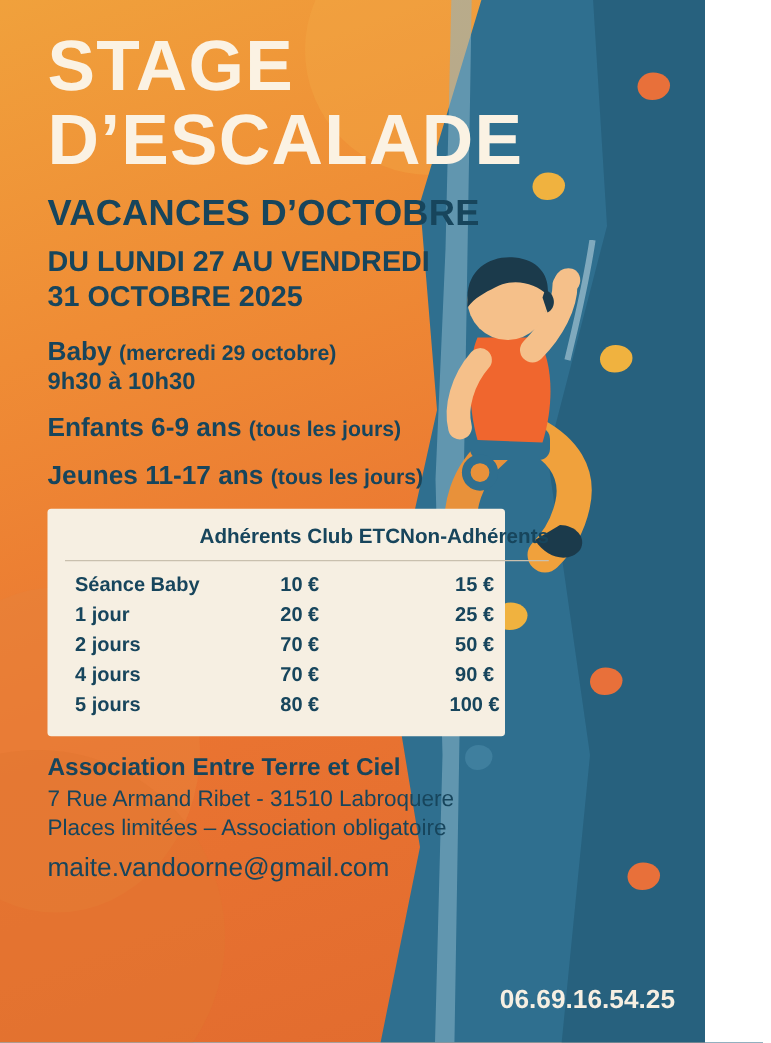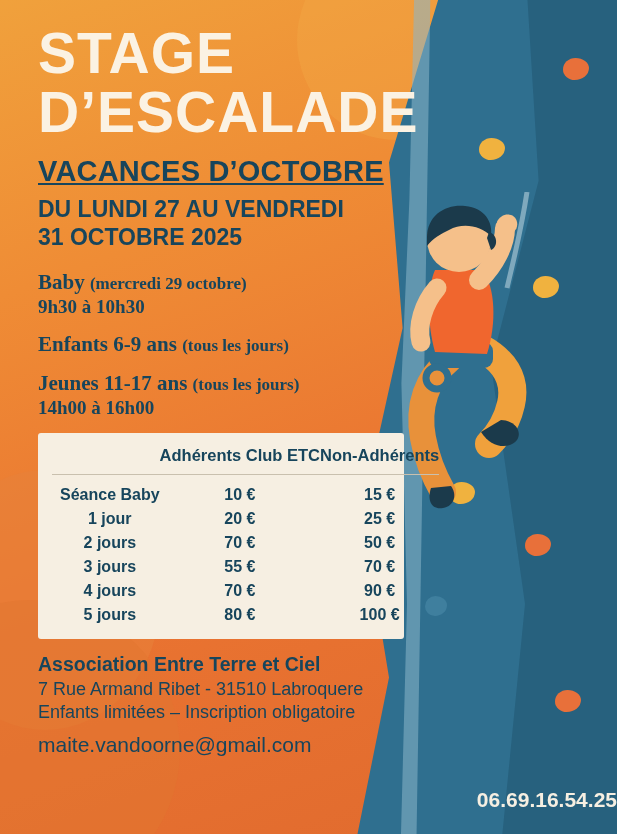--- a/index.html
+++ b/index.html
@@ -3,21 +3,21 @@
 <meta charset="utf-8">
 <style>
   * { box-sizing: border-box; margin: 0; padding: 0; }
   html, body {
     width: 617px; height: 834px;
     font-family: "Liberation Sans", sans-serif;
     overflow: hidden;
   }
   #poster {
     position: relative;
-    width: 617px; height: 834px;
+    width: 564px; height: 834px;
     background: linear-gradient(160deg, #f0a13c 0%, #ef8c35 28%, #ea7431 60%, #e06a2e 100%);
     overflow: hidden;
   }
 
   
   .bg-rock {
     position: absolute;
     top: -40px; right: -10px;
     width: 340px; height: 920px;
     background: #2f6f8f;
@@ -70,33 +70,32 @@
   }
   .title .l2 { display: block; margin-top: 4px; }
 
   .subtitle {
     color: #17455c;
     font-size: 29px;
     font-weight: bold;
     letter-spacing: .2px;
     margin-top: 16px;
     text-transform: uppercase;
-    text-decoration: underline;
   }
   .dates {
     color: #17455c;
     font-size: 23px;
     font-weight: bold;
     line-height: 1.22;
     margin-top: 7px;
     text-transform: uppercase;
   }
 
   .sessions { margin-top: 18px; }
-  .session { margin-bottom: 14px; color: #17455c; font-family: Liberation Serif, serif; }
+  .session { margin-bottom: 14px; color: #17455c; }
   .session .head { font-size: 21px; font-weight: bold; }
   .session .head .paren { font-size: 17px; font-weight: bold; }
   .session .hours { font-size: 19px; font-weight: bold; margin-top: 1px; }
 
   
   .table-wrap {
     margin-top: 6px;
     width: 366px;
     background: #f6efe2;
     border-radius: 3px;
@@ -112,32 +111,32 @@
   }
   thead th.c1 { text-align: left; padding-left: 8px; }
   .divider td { border-top: 1px solid #c9c0ae; padding: 0; height: 1px; }
   tbody td {
     font-size: 16px;
     font-weight: bold;
     padding: 3px 0;
     text-align: center;
     white-space: nowrap;
   }
-  tbody td.label { text-align: center; padding-left: 8px; }
+  tbody td.label { text-align: left; padding-left: 8px; }
   tbody tr:first-child td { padding-top: 8px; }
 
   
   .footer { margin-top: 14px; color: #17455c; position: relative; }
   .org { font-size: 19.5px; font-weight: bold; }
   .addr { font-size: 18px; margin-top: 3px; }
   .places { font-size: 18px; margin-top: 2px; }
   .email { font-size: 21px; margin-top: 10px; }
   .phone {
     position: absolute;
-    right: 0; bottom: 22px;
+    right: 24px; bottom: 22px;
     color: #f6efe2;
     font-size: 21px;
     font-weight: bold;
     z-index: 6;
   }
 </style>
 </head>
 <body>
 
 <div id="poster">
@@ -205,21 +204,20 @@
       </div>
       <div class="session">
         <div class="head">
           <span>Enfants 6-9 ans </span><span class="paren">(tous les jours)</span>
         </div>
       </div>
       <div class="session">
         <div class="head">
           <span>Jeunes 11-17 ans </span><span class="paren">(tous les jours)</span>
         </div>
-        <div class="hours">14h00 à 16h00</div>
       </div>
     </div>
 
     <div class="table-wrap">
       <table>
         <thead>
           <tr>
             <th class="c1"></th>
             <th>Adhérents Club ETC</th>
             <th>Non-Adhérents</th>
@@ -238,40 +236,35 @@
             <td class="label">1 jour</td>
             <td>20 €</td>
             <td>25 €</td>
           </tr>
           <tr>
             <td class="label">2 jours</td>
             <td>70 €</td>
             <td>50 €</td>
           </tr>
           <tr>
-            <td class="label">3 jours</td>
-            <td>55 €</td>
-            <td>70 €</td>
-          </tr>
-          <tr>
             <td class="label">4 jours</td>
             <td>70 €</td>
             <td>90 €</td>
           </tr>
           <tr>
             <td class="label">5 jours</td>
             <td>80 €</td>
             <td>100 €</td>
           </tr>
         </tbody>
       </table>
     </div>
 
     <div class="footer">
       <div class="org">Association Entre Terre et Ciel</div>
       <div class="addr">7 Rue Armand Ribet - 31510 Labroquere</div>
-      <div class="places">Enfants limitées – Inscription obligatoire</div>
+      <div class="places">Places limitées – Association obligatoire</div>
       <div class="email">maite.vandoorne@gmail.com</div>
     </div>
   </div>
 
   <div class="phone">06.69.16.54.25</div>
 </div>
 
 </body></html>

